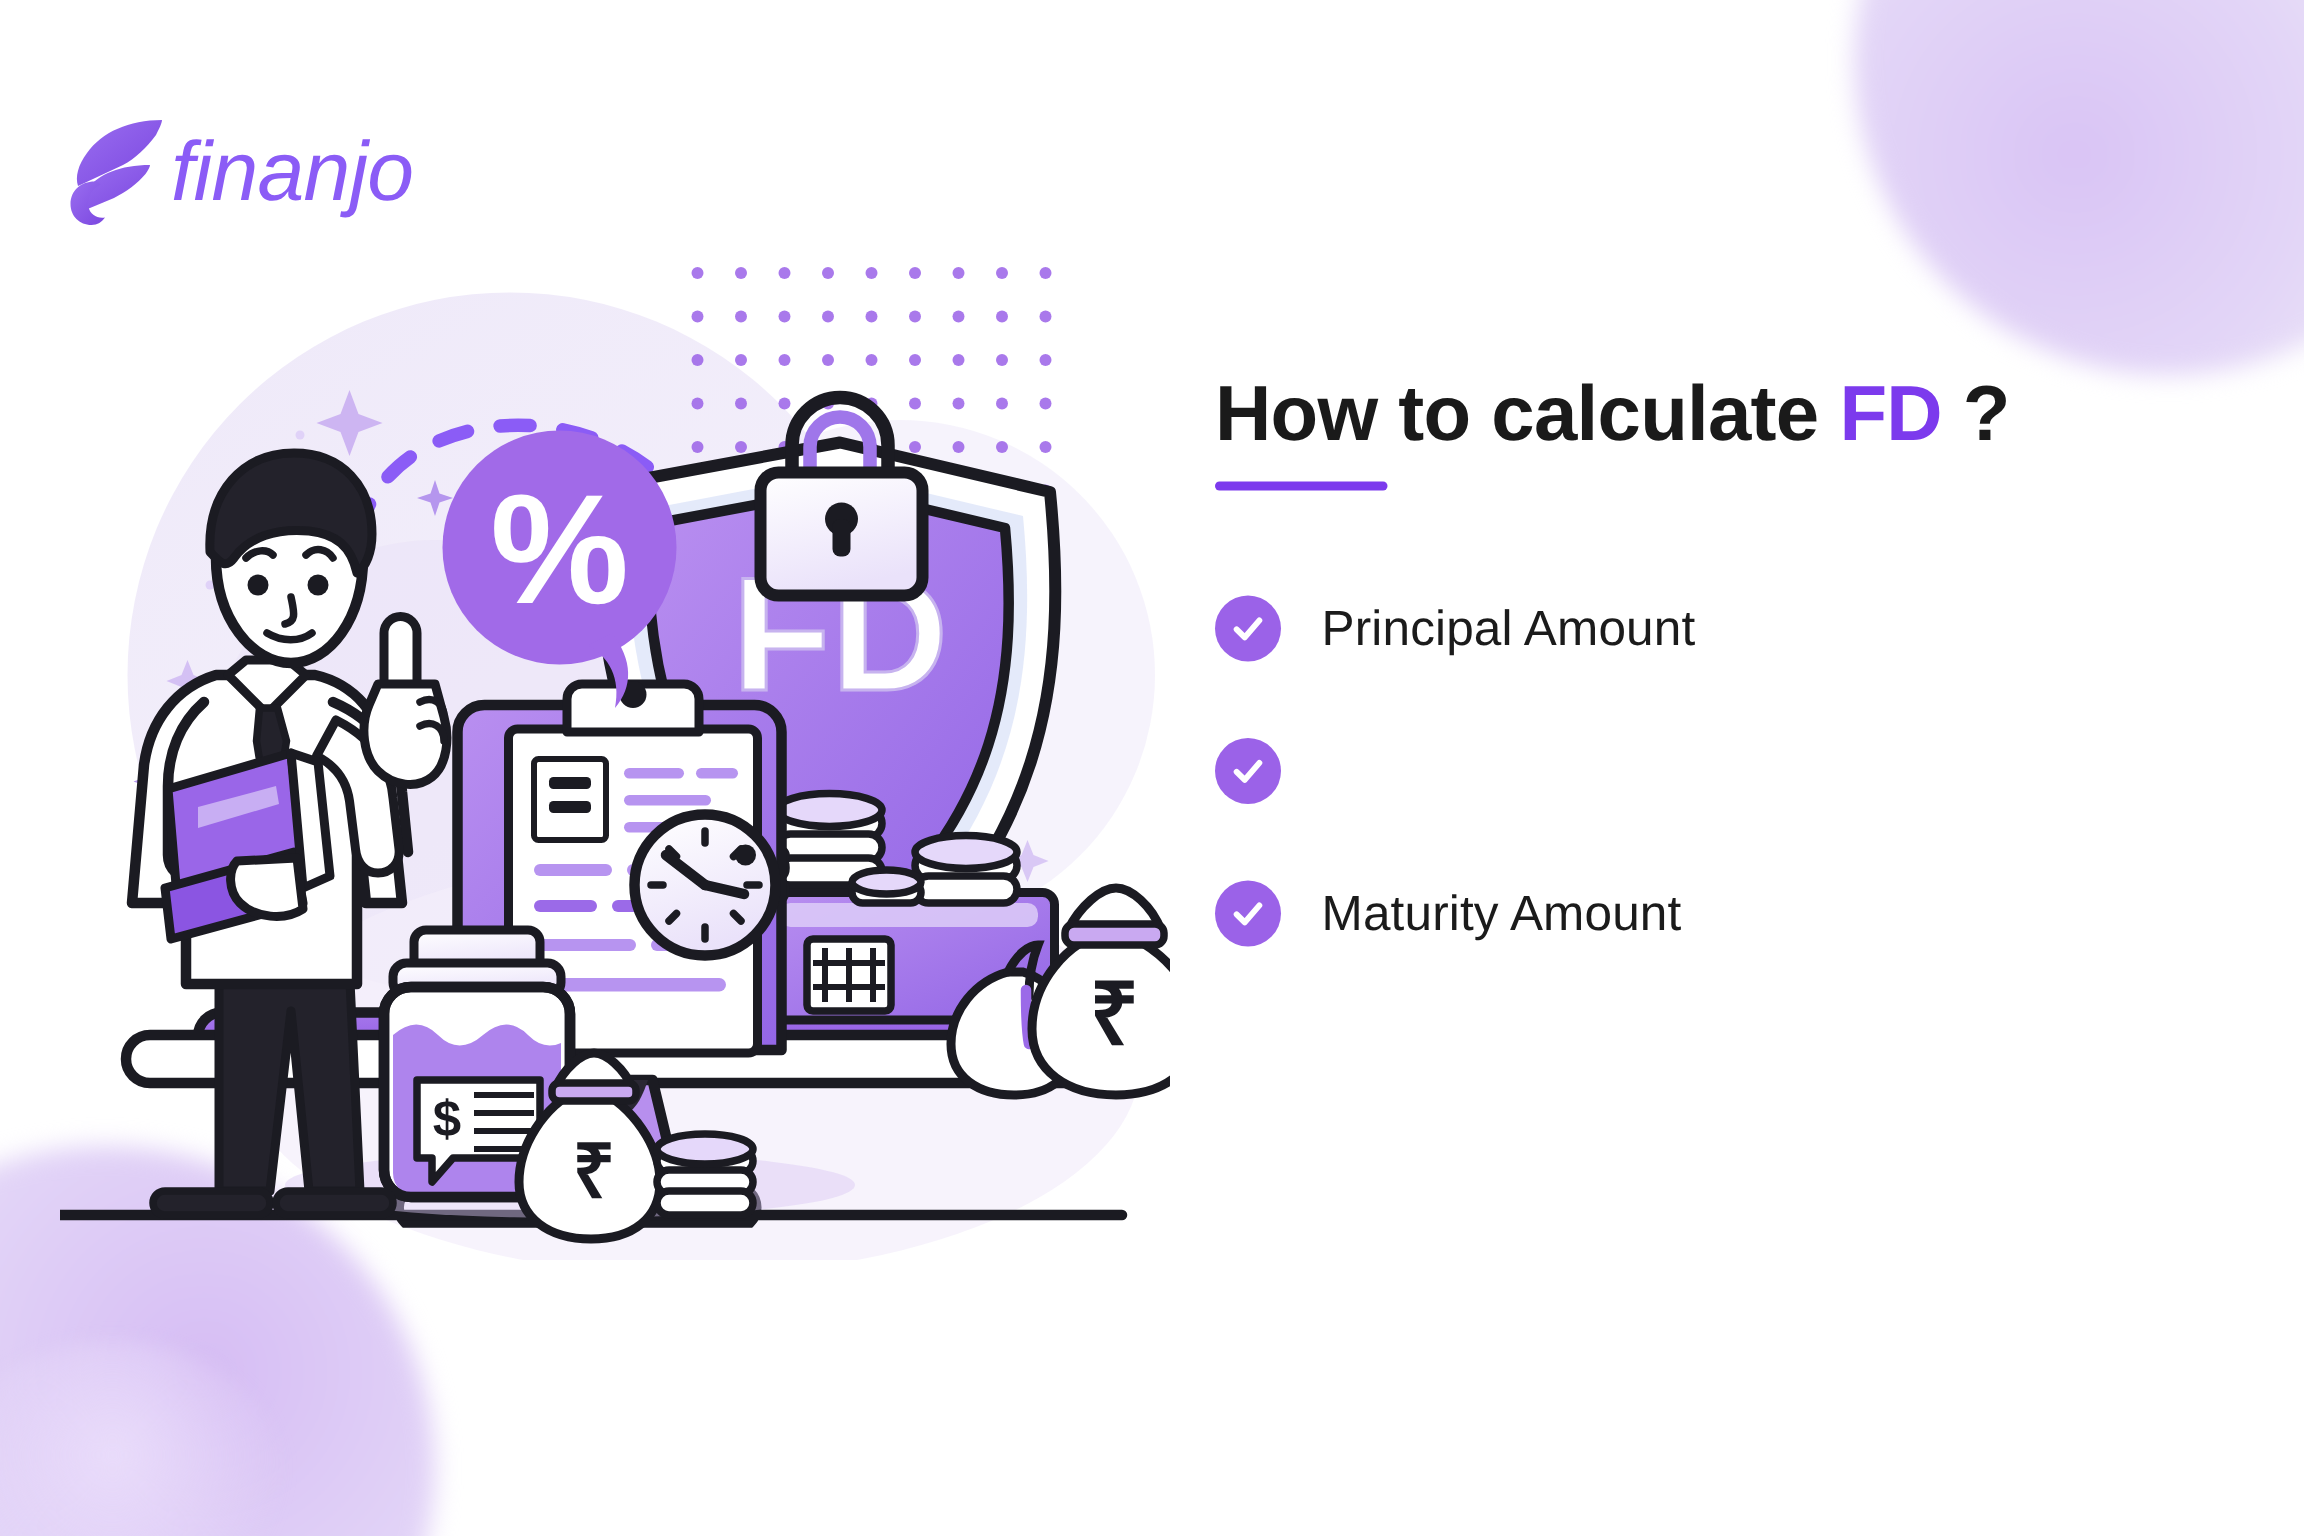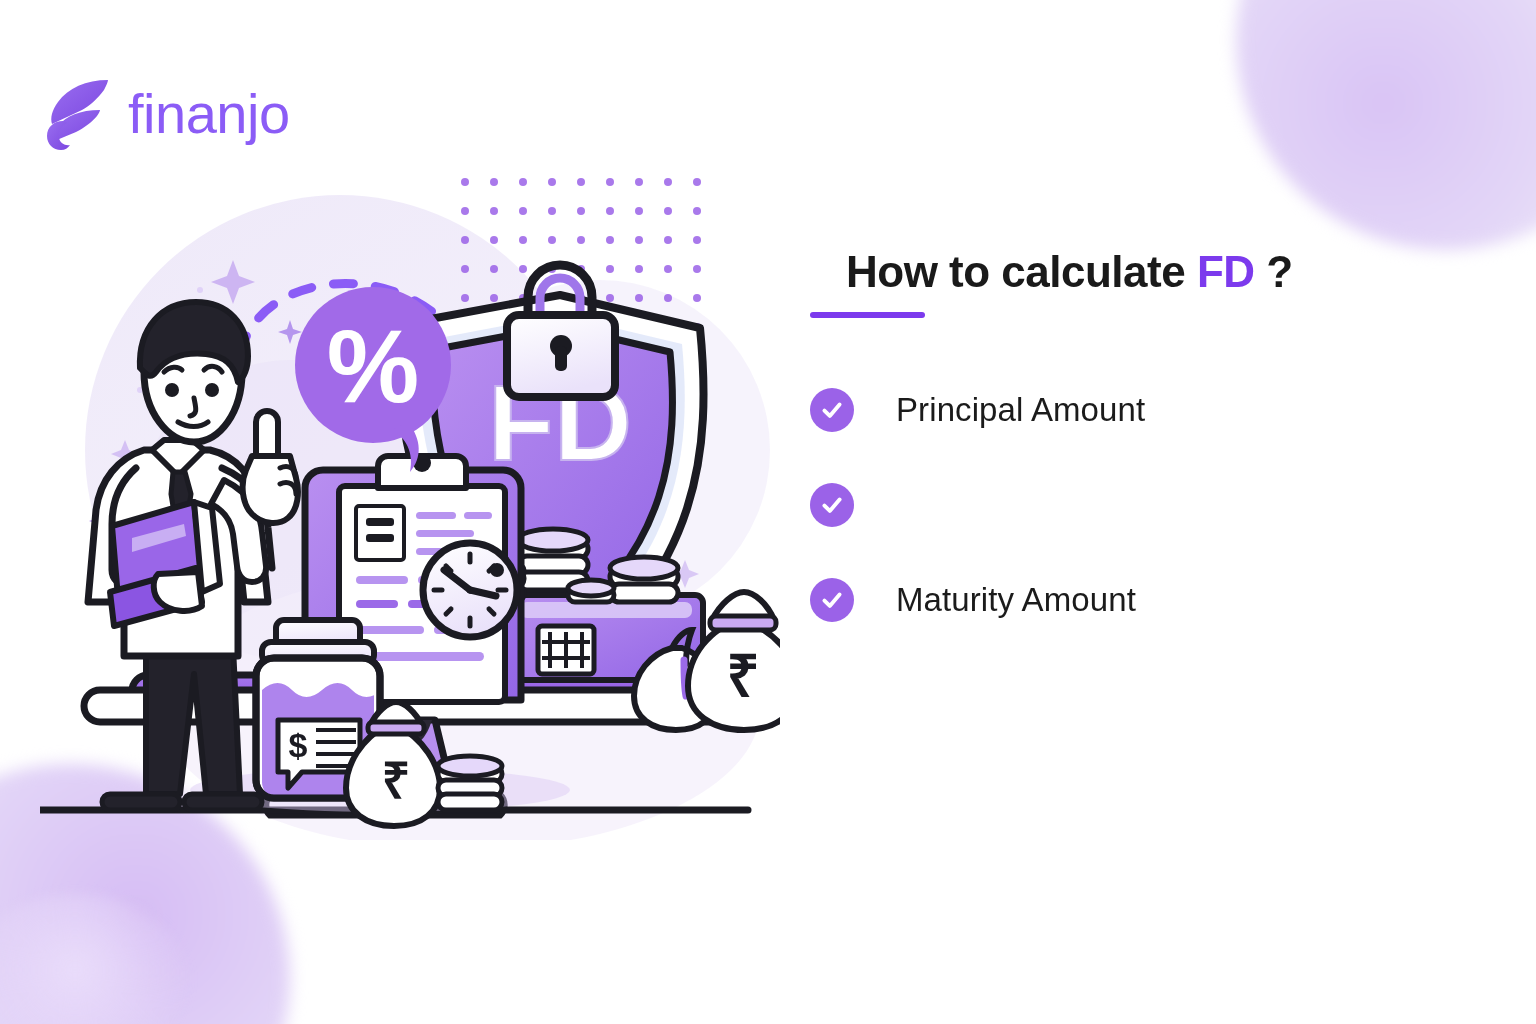--- a/index.html
+++ b/index.html
@@ -27,48 +27,48 @@
   .blob-bl2 {
     position:absolute; left:-40px; bottom:-60px;
     width:230px; height:190px; border-radius:50%;
     background:radial-gradient(circle at 50% 40%, #e9dcfa 0%, rgba(255,255,255,0) 72%);
     filter:blur(6px);
   }
 
   
   .logo {
     position:absolute; left:42px; top:74px;
-    display:flex; align-items:center; gap:14px;
+    display:flex; align-items:center; font-style:italic;
   }
   .logo-mark { width:72px; height:80px; display:block; }
   .logo-word {
     font-size:56px; font-weight:500; letter-spacing:-0.5px;
     color:#8b5cf6; line-height:1;
   }
 
   
   .illus { position:absolute; left:40px; top:150px; width:740px; height:690px; }
   .illus svg { width:100%; height:100%; display:block; }
 
   
   .right { position:absolute; left:810px; top:248px; width:660px; }
   .headline {
-    font-size:44px; font-weight:700; color:#1a1a1a;
-    letter-spacing:-0.5px; line-height:1.1; white-space:nowrap;margin-left:36px;
+    font-size:52px; font-weight:700; color:#1a1a1a;
+    letter-spacing:-0.5px; line-height:1.1; white-space:nowrap;
   }
   .headline .accent { color:#7c3aed; }
   .headline .qm { color:#1a1a1a; }
   .rule {
     width:115px; height:6px; border-radius:3px;
     background:#7c3aed; margin-top:16px;
   }
 
   .checklist { margin-top:70px; }
   .check-item {
-    display:flex; align-items:center; gap:42px;
+    display:flex; align-items:center; gap:27px;
     margin-bottom:51px;
   }
   .check-item:last-child { margin-bottom:0; }
   .check-circle {
     width:44px; height:44px; border-radius:50%;
     background:#9b62e8; flex:0 0 44px;
     display:flex; align-items:center; justify-content:center;
   }
   .check-circle svg { width:26px; height:26px; display:block; }
   .check-label {

